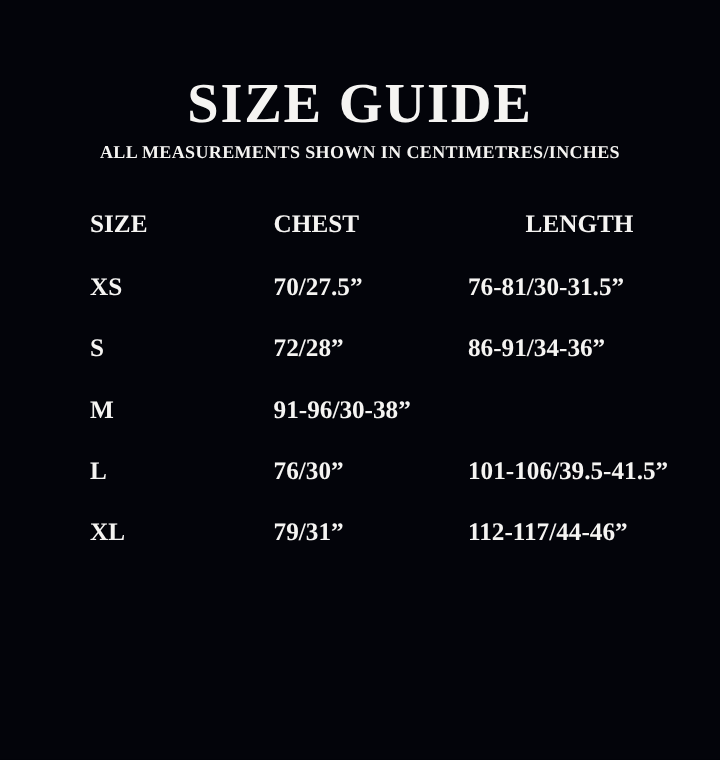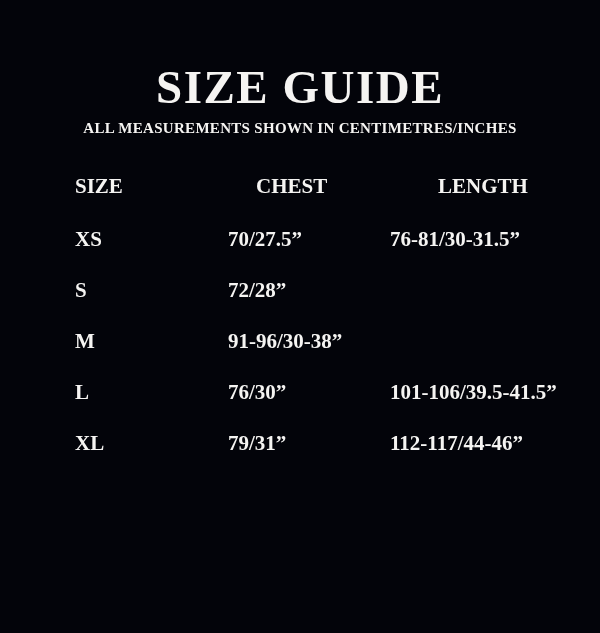--- a/index.html
+++ b/index.html
@@ -45,21 +45,20 @@
     display: flex;
     box-sizing: border-box;
     padding-left: 75px;
     height: 51px;
     align-items: flex-start;
     font-size: 21px;
     line-height: 1;
   }
   .header-row {
     height: 53px;
-    gap: 28px;
   }
   .cell {
     display: block;
     white-space: nowrap;
   }
   .c-size   { width: 153px; }
   .c-length { width: 162px; }
   .c-chest  { flex: 1; }
 </style>
 </head>
@@ -81,20 +80,21 @@
 
     <div class="row">
       <span class="cell c-size">XS</span>
       <span class="cell c-length">70/27.5”</span>
       <span class="cell c-chest">76-81/30-31.5”</span>
     </div>
 
     <div class="row">
       <span class="cell c-size">S</span>
       <span class="cell c-length">72/28”</span>
+      <span class="cell c-chest">86-91/34-36”</span>
     </div>
 
     <div class="row">
       <span class="cell c-size">M</span>
       <span class="cell c-chest">91-96/30-38”</span>
     </div>
 
     <div class="row">
       <span class="cell c-size">L</span>
       <span class="cell c-length">76/30”</span>

